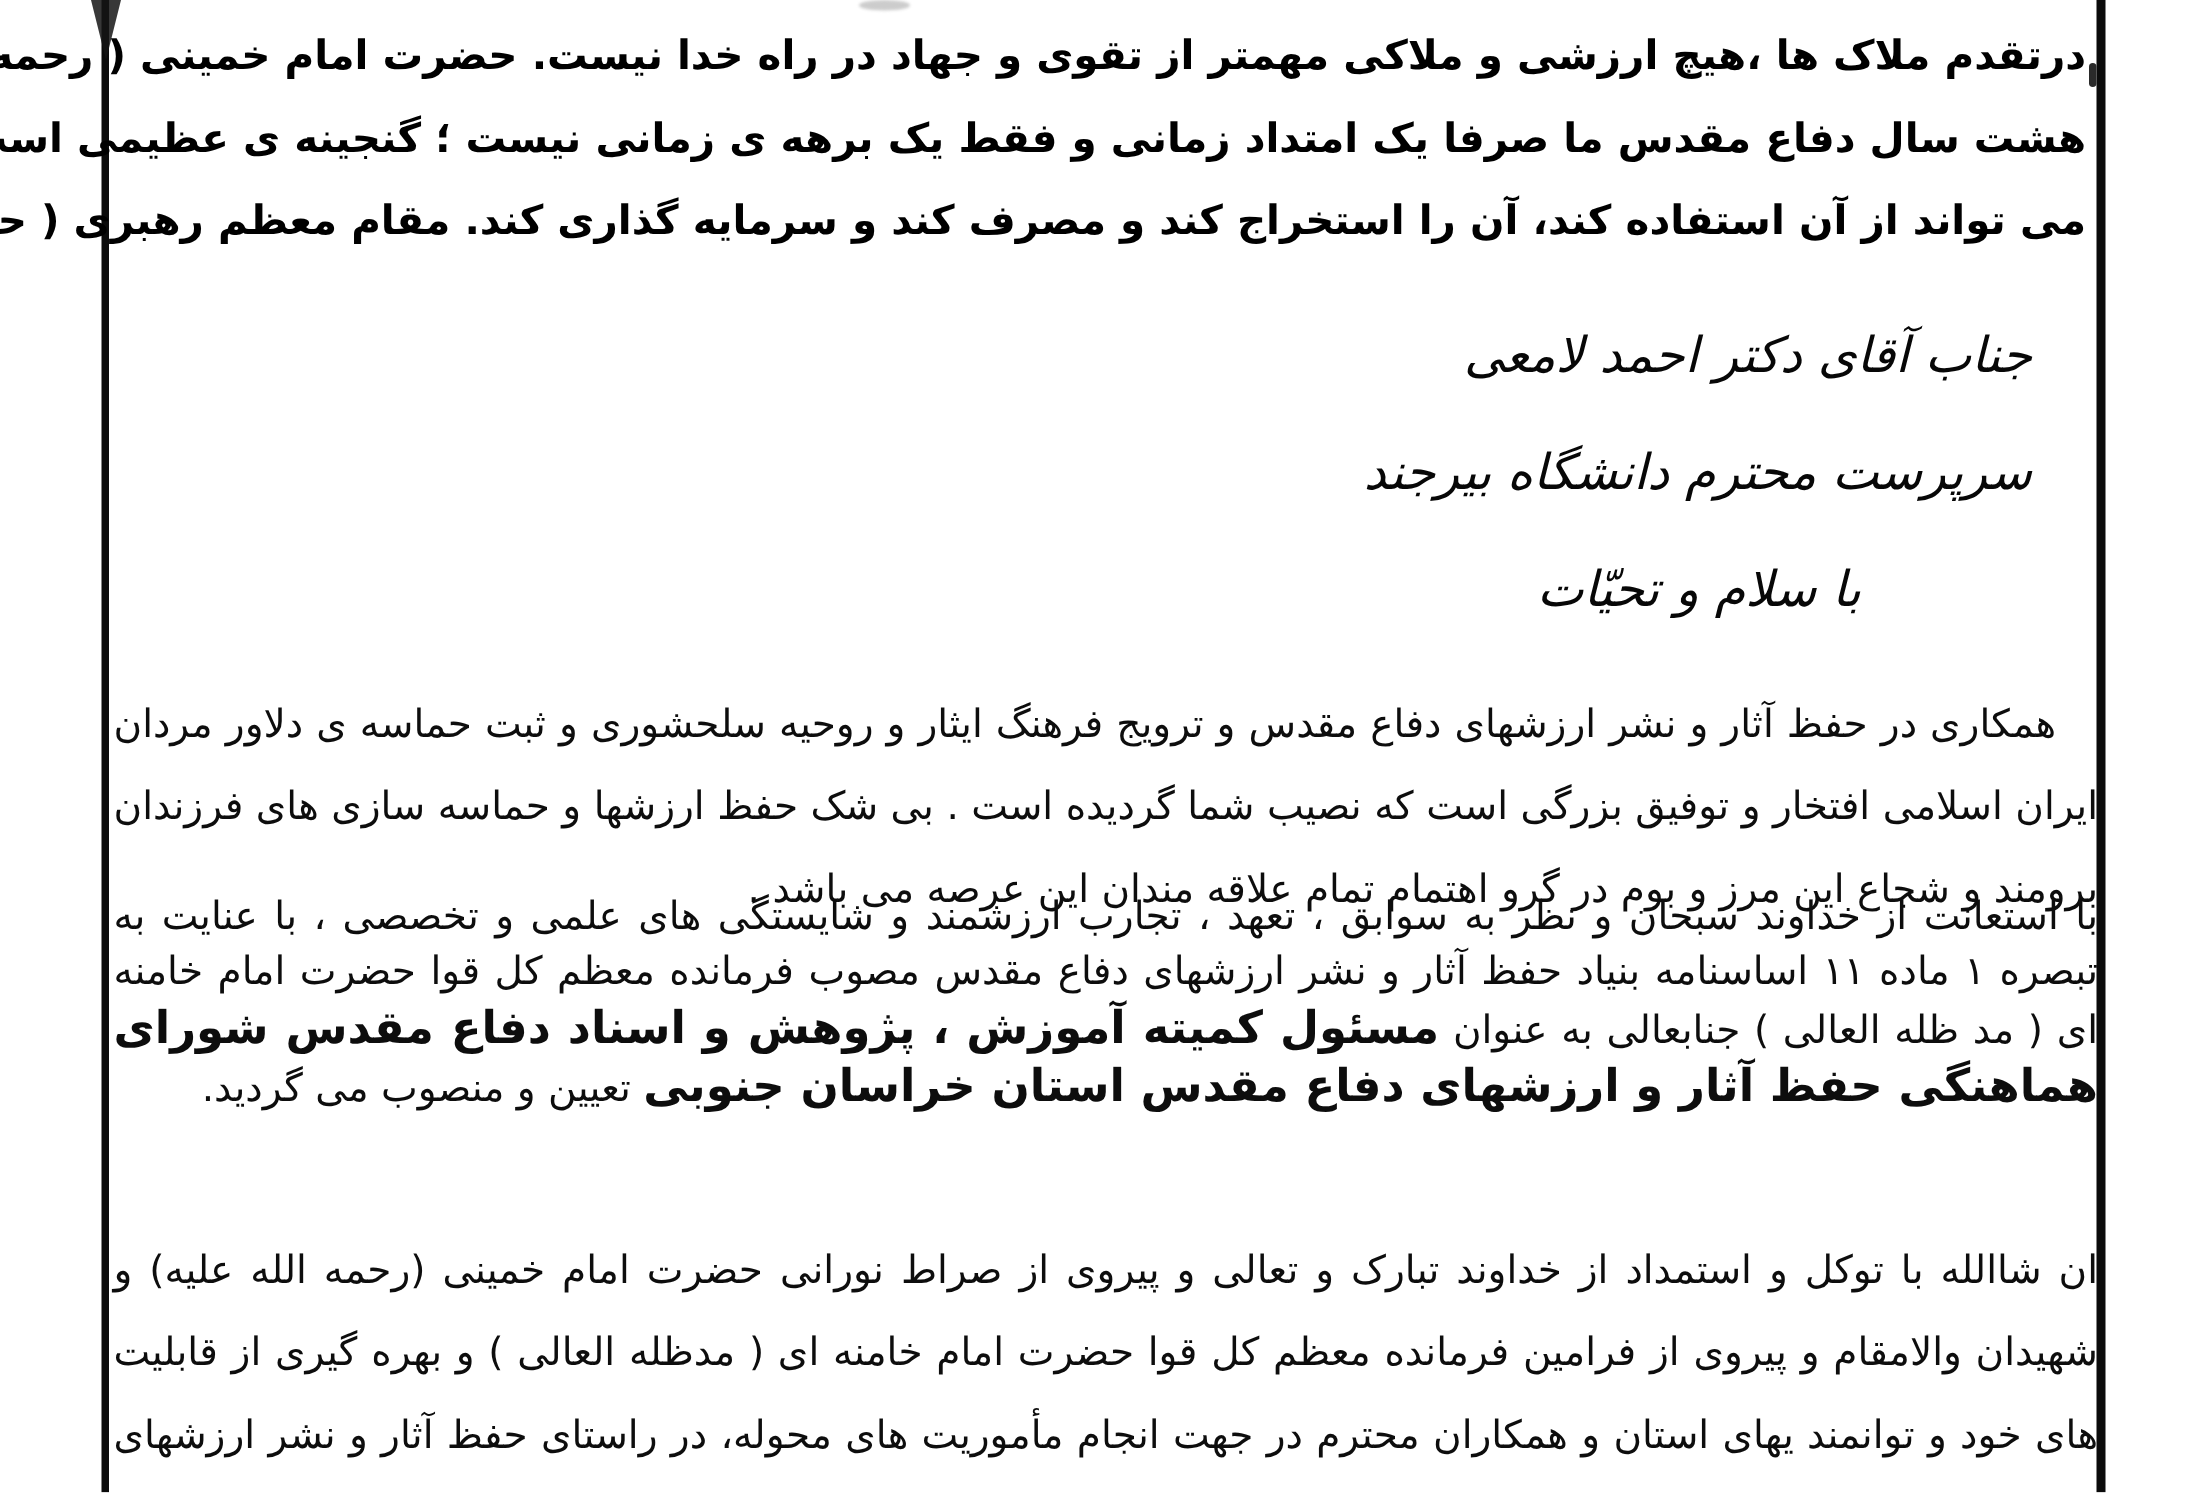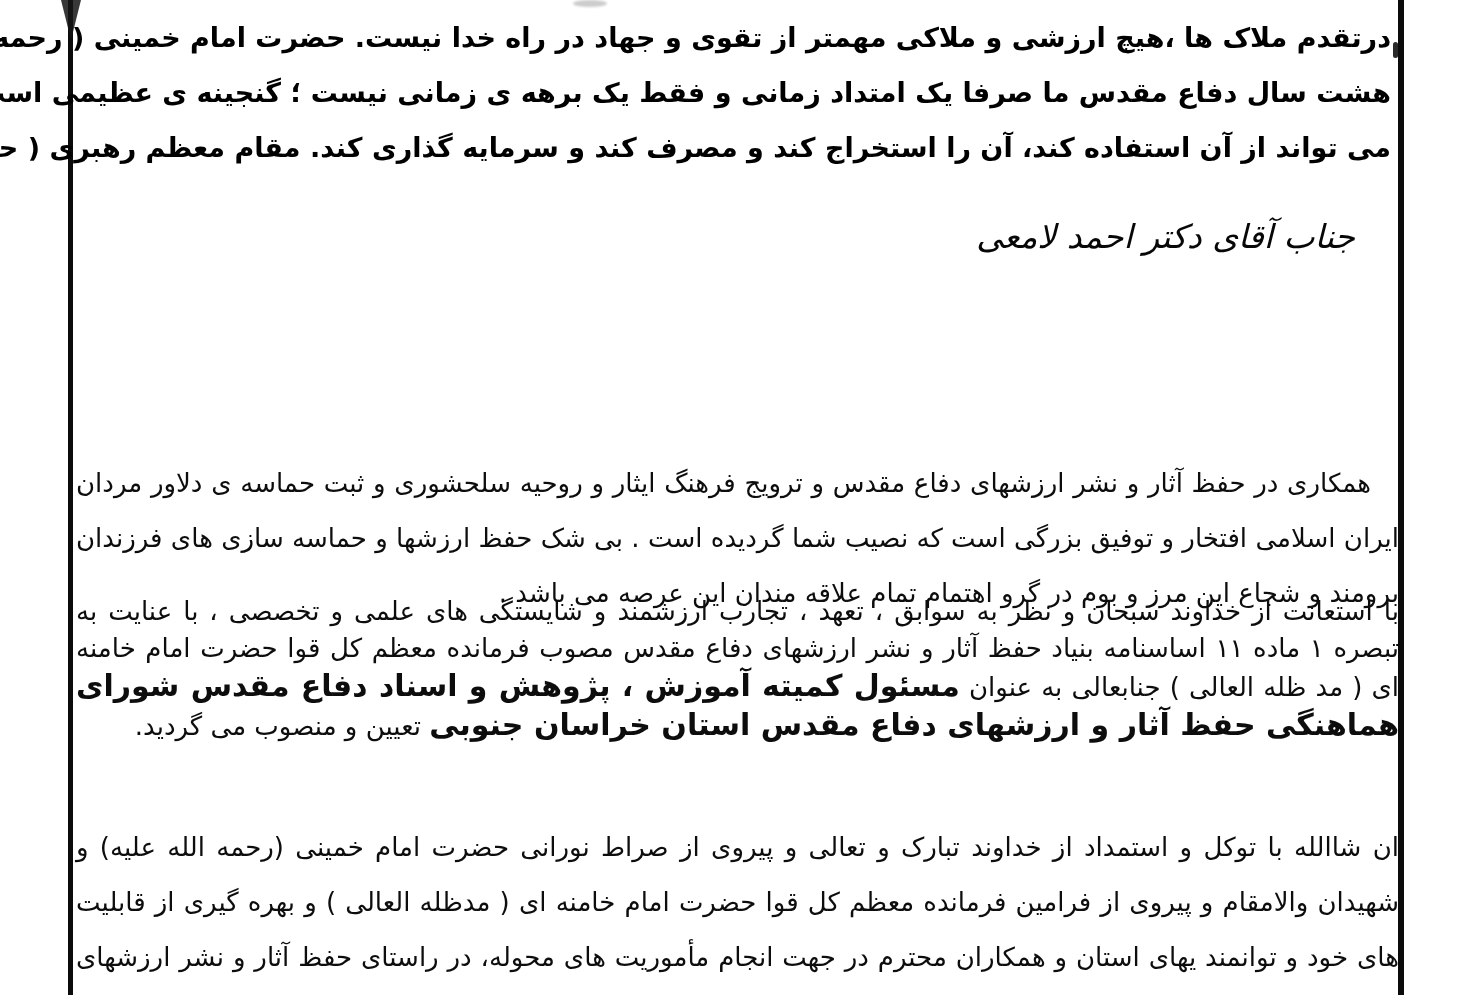--- a/index.html
+++ b/index.html
@@ -82,20 +82,22 @@
   <div class="vline-right-nub"></div>
 
   <div class="quotes">
     <div class="qline">درتقدم ملاک ها ،هیچ ارزشی و ملاکی مهمتر از تقوی و جهاد در راه خدا نیست.  حضرت امام خمینی ( رحمه اللّه علیه )</div>
     <div class="qline">هشت سال دفاع مقدس ما صرفا یک امتداد زمانی و فقط یک برهه ی  زمانی نیست ؛ گنجینه ی عظیمی است که تامدتهای طولانی ملت ما</div>
     <div class="qline">می تواند از آن استفاده کند، آن را استخراج کند و مصرف کند و سرمایه گذاری کند. مقام معظم رهبری ( حفظه اللّه )</div>
   </div>
 
   <div class="salutation">
     <div class="sline">جناب آقای دکتر احمد لامعی</div>
+    <div class="sline">سرپرست محترم دانشگاه بیرجند</div>
+    <div class="sline">با سلام و تحیّات</div>
   </div>
 
   <div class="para p1">همکاری در حفظ آثار و نشر ارزشهای دفاع مقدس و ترویج فرهنگ ایثار و روحیه سلحشوری و ثبت حماسه ی دلاور مردان ایران اسلامی افتخار و توفیق بزرگی است که نصیب شما گردیده است . بی شک حفظ ارزشها و حماسه سازی های فرزندان برومند و شجاع این مرز و بوم در گرو اهتمام تمام علاقه مندان این عرصه می باشد .</div>
 
   <div class="para p2">
     <span>با استعانت از خداوند سبحان و نظر به سوابق ، تعهد ، تجارب ارزشمند و شایستگی های علمی و تخصصی ، با عنایت به تبصره  ۱ ماده ۱۱  اساسنامه بنیاد حفظ آثار و نشر ارزشهای دفاع مقدس مصوب فرمانده معظم کل قوا حضرت امام خامنه ای ( مد ظله العالی ) جنابعالی به عنوان </span><span class="bold-runin">مسئول کمیته آموزش ، پژوهش و اسناد دفاع مقدس شورای هماهنگی حفظ آثار و ارزشهای دفاع مقدس استان خراسان جنوبی</span><span> تعیین و منصوب می گردید.</span>
   </div>
 
   <div class="para p3">ان شاالله با توکل و استمداد از خداوند تبارک و تعالی و پیروی از صراط نورانی حضرت امام خمینی (رحمه الله علیه) و شهیدان والامقام و پیروی از فرامین فرمانده معظم کل قوا حضرت امام خامنه ای ( مدظله العالی ) و بهره گیری از قابلیت های خود و توانمند یهای استان و همکاران  محترم در جهت انجام مأموریت های محوله، در راستای حفظ آثار و نشر ارزشهای دفاع مقدس موفق و مؤید باشید.</div>
 

